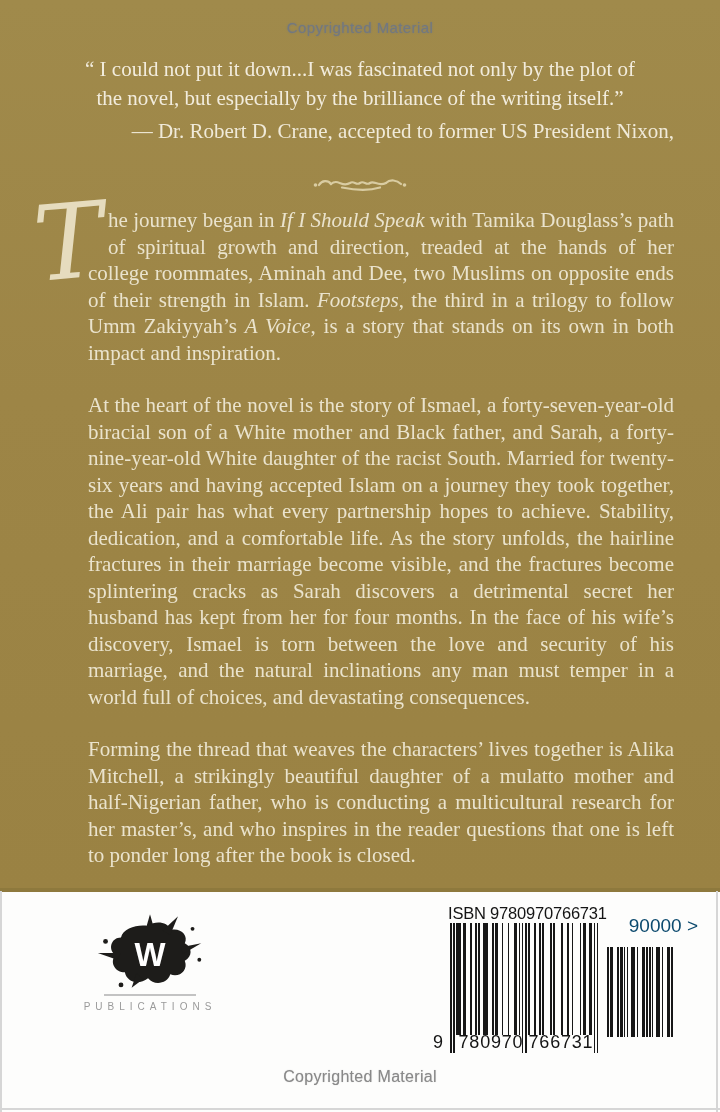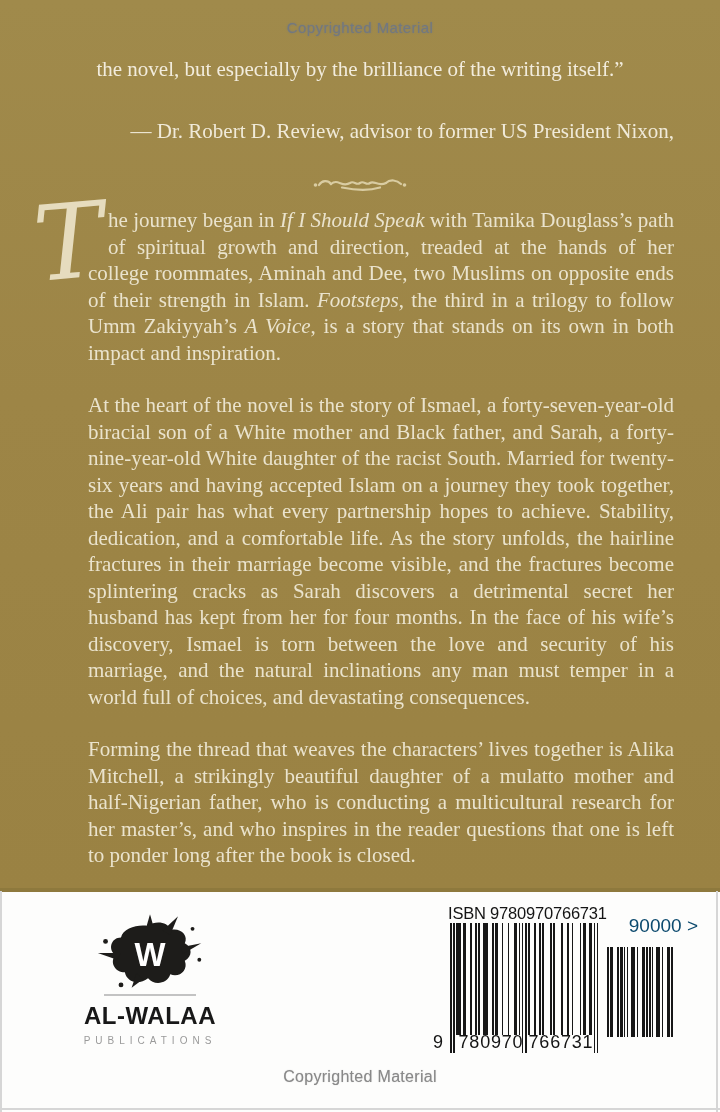--- a/index.html
+++ b/index.html
@@ -104,25 +104,26 @@
 </head>
 <body>
 
 <div class="screen">
 
   <div class="gold">
 
     <div class="top-copy">Copyrighted Material</div>
 
     <div class="quote">
+      <div>“ I could not put it down...I was fascinated not only by the plot of</div>
       <div>the novel, but especially by the brilliance of the writing itself.”</div>
     </div>
 
     <div class="attrib">
-      <div>— Dr. Robert D. Review, advisor to former US President Nixon,</div>
+      <div>— Dr. Robert D. Crane, accepted to former US President Nixon,</div>
     </div>
 
     <svg class="flourish" width="96" height="16" viewBox="0 0 96 16">
       <g fill="none" stroke="#d9cca2" stroke-width="2.2" stroke-linecap="round">
         <circle cx="3.5" cy="9" r="1.8" fill="#d9cca2" stroke="none"></circle>
         <path d="M7 9 C10 4 16 4 19 8"></path>
         <path d="M19 8 C26 2 30 12 38 7 C42 4 44 10 48 7 C52 4 54 10 58 7 C62 4 66 11 74 7"></path>
         <path d="M74 7 C78 3 85 4 89 8"></path>
         <path d="M30 11.5 C45 14.5 58 14.5 68 11.5"></path>
         <circle cx="92.5" cy="9" r="1.8" fill="#d9cca2" stroke="none"></circle>
@@ -150,21 +151,20 @@
           <path d="M6 40 L30 40 L26 47 Z"></path>
           <path d="M41 76 L46 61 L53 67 Z"></path>
           <circle cx="14" cy="28" r="2.5"></circle>
           <circle cx="104" cy="15" r="2"></circle>
           <circle cx="30" cy="73" r="2.5"></circle>
           <circle cx="111" cy="47" r="2"></circle>
         </g>
         <text x="60" y="53" text-anchor="middle" fill="#ffffff" font-family="Liberation Sans, sans-serif" font-size="34" font-weight="bold">W</text>
       </svg>
       <div class="rule"></div>
-      <div class="pub-name">AL-WALAA</div>
       <div class="pub-sub">PUBLICATIONS</div>
     </div>
 
     <div class="isbn-label">ISBN 9780970766731</div>
 
     <div class="bc-main">
         <div class="m on guard"></div>
         <div class="m guard"></div>
         <div class="m on guard"></div>
         <div class="m"></div>

